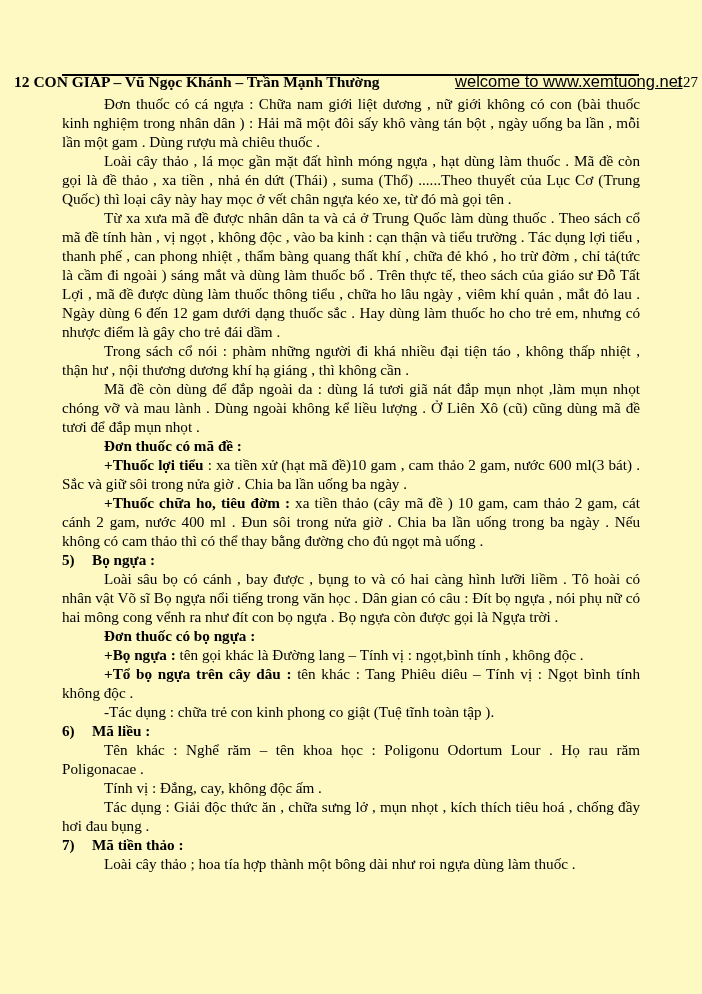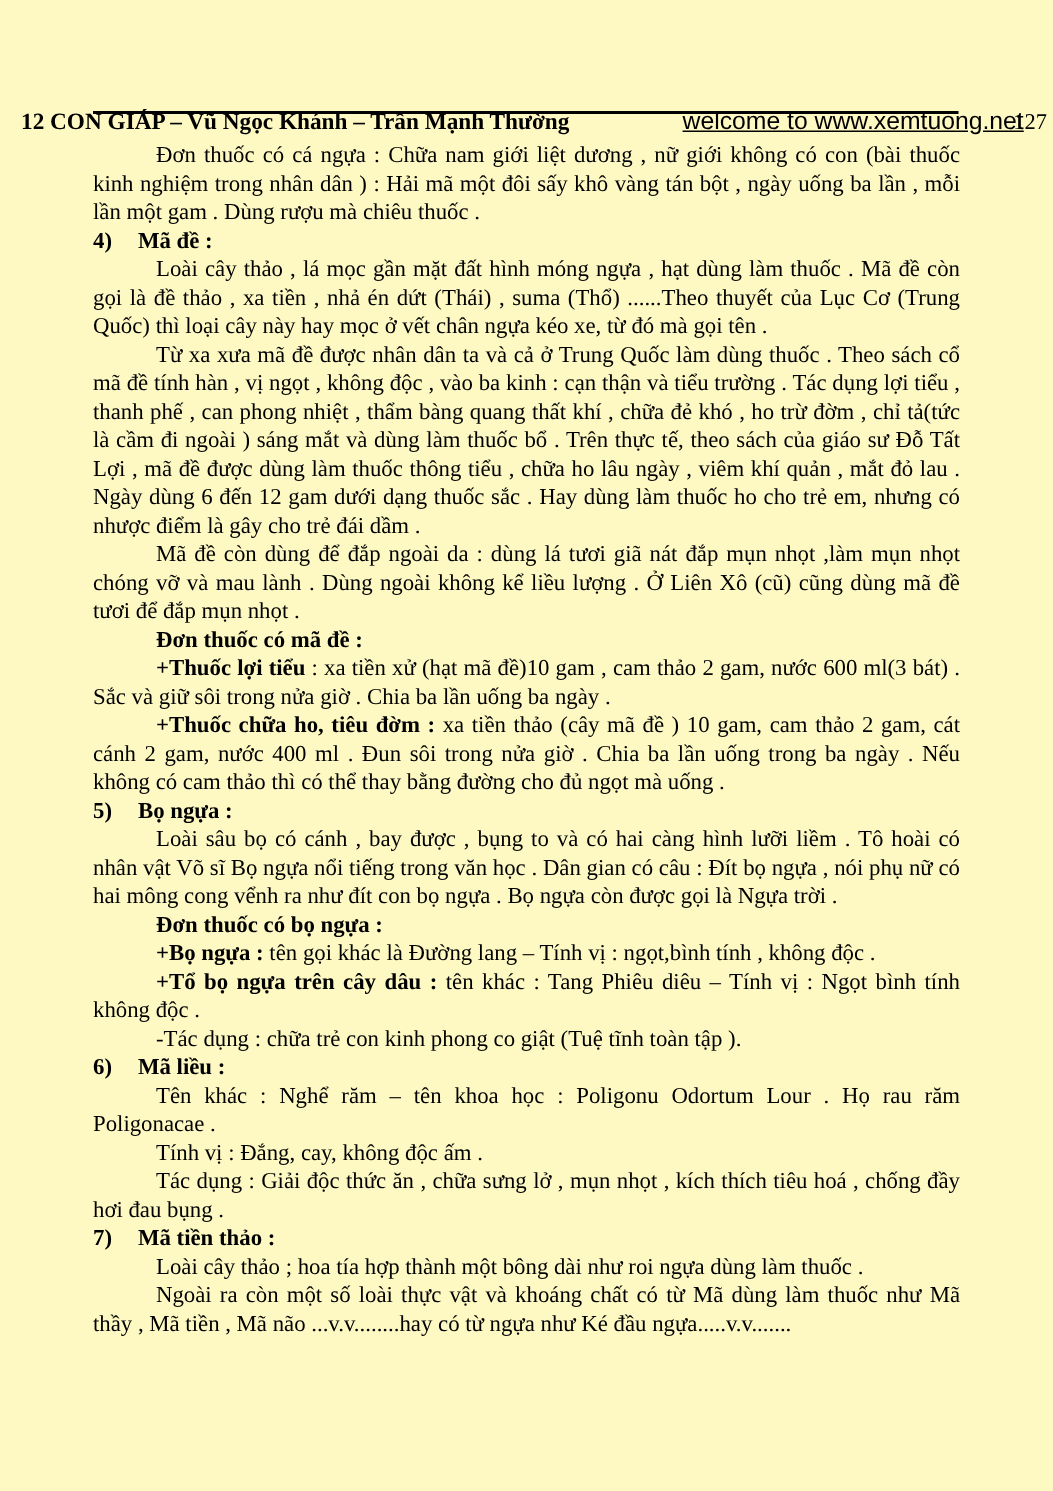--- a/index.html
+++ b/index.html
@@ -93,34 +93,33 @@
   <div class="header">
     <span class="header-title">12 CON GIÁP – Vũ Ngọc Khánh – Trần Mạnh Thường</span>
     <span class="header-right">
       <a class="header-link">welcome to www.xemtuong.net</a>
       <span class="page-number">127</span>
     </span>
   </div>
   <hr class="header-rule">
   <div class="body">
       <p class="para"><span>Đơn thuốc có cá ngựa : Chữa nam giới liệt dương , nữ giới không có con (bài thuốc kinh nghiệm trong nhân dân ) : Hải mã một đôi sấy khô vàng tán bột , ngày uống ba lần , mỗi lần một gam . Dùng rượu mà chiêu thuốc .</span></p>
-      <p class="heading"><span class="num">4)</span><span>Mã đề :</span></p>
       <p class="para"><span>Loài cây thảo , lá mọc gần mặt đất hình móng ngựa , hạt dùng làm thuốc . Mã đề còn gọi là đề thảo , xa tiền , nhả én dứt (Thái) , suma (Thổ) ......Theo thuyết của Lục Cơ (Trung Quốc) thì loại cây này hay mọc ở vết chân ngựa kéo xe, từ đó mà gọi tên .</span></p>
       <p class="para"><span>Từ xa xưa mã đề được nhân dân ta và cả ở Trung Quốc làm dùng thuốc . Theo sách cổ mã đề tính hàn , vị ngọt , không độc , vào ba kinh : cạn thận và tiểu trường . Tác dụng lợi tiểu , thanh phế , can phong nhiệt , thẩm bàng quang thất khí , chữa đẻ khó , ho trừ đờm , chỉ tả(tức là cầm đi ngoài ) sáng mắt và dùng làm thuốc bổ . Trên thực tế, theo sách của giáo sư Đỗ Tất Lợi , mã đề được dùng làm thuốc thông tiểu , chữa ho lâu ngày , viêm khí quản , mắt đỏ lau . Ngày dùng 6 đến 12 gam dưới dạng thuốc sắc . Hay dùng làm thuốc ho cho trẻ em, nhưng có nhược điểm là gây cho trẻ đái dầm .</span></p>
+      <p class="para"><span>Trong sách cổ nói : phàm những người đi khá nhiều đại tiện táo , không thấp nhiệt , thận hư , nội thương dương khí hạ giáng , thì không cần .</span></p>
       <p class="para"><span>Mã đề còn dùng để đắp ngoài da : dùng lá tươi giã nát đắp mụn nhọt ,làm mụn nhọt chóng vỡ và mau lành . Dùng ngoài không kể liều lượng . Ở Liên Xô (cũ) cũng dùng mã đề tươi để đắp mụn nhọt .</span></p>
       <p class="para"><span class="b">Đơn thuốc có mã đề :</span></p>
       <p class="para"><span class="b">+Thuốc lợi tiểu</span><span> : xa tiền xử (hạt mã đề)10 gam , cam thảo 2 gam, nước 600 ml(3 bát) . Sắc và giữ sôi trong nửa giờ . Chia ba lần uống ba ngày .</span></p>
       <p class="para"><span class="b">+Thuốc chữa ho, tiêu đờm :</span><span> xa tiền thảo (cây mã đề ) 10 gam, cam thảo 2 gam, cát cánh 2 gam, nước 400 ml . Đun sôi trong nửa giờ . Chia ba lần uống trong ba ngày . Nếu không có cam thảo thì có thể thay bằng đường cho đủ ngọt mà uống .</span></p>
       <p class="heading"><span class="num">5)</span><span>Bọ ngựa :</span></p>
       <p class="para"><span>Loài sâu bọ có cánh , bay được , bụng to và có hai càng hình lưỡi liềm . Tô hoài có nhân vật Võ sĩ Bọ ngựa nổi tiếng trong văn học . Dân gian có câu : Đít bọ ngựa , nói phụ nữ có hai mông cong vểnh ra như đít con bọ ngựa . Bọ ngựa còn được gọi là Ngựa trời .</span></p>
       <p class="para"><span class="b">Đơn thuốc có bọ ngựa :</span></p>
       <p class="para"><span class="b">+Bọ ngựa :</span><span> tên gọi khác là Đường lang – Tính vị : ngọt,bình tính , không độc .</span></p>
       <p class="para"><span class="b">+Tổ bọ ngựa trên cây dâu :</span><span> tên khác : Tang Phiêu diêu – Tính vị : Ngọt bình tính không độc .</span></p>
       <p class="para"><span>-Tác dụng : chữa trẻ con kinh phong co giật (Tuệ tĩnh toàn tập ).</span></p>
       <p class="heading"><span class="num">6)</span><span>Mã liều :</span></p>
       <p class="para"><span>Tên khác : Nghể răm – tên khoa học : Poligonu Odortum Lour . Họ rau răm Poligonacae .</span></p>
       <p class="para"><span>Tính vị : Đắng, cay, không độc ấm .</span></p>
       <p class="para"><span>Tác dụng : Giải độc thức ăn , chữa sưng lở , mụn nhọt , kích thích tiêu hoá , chống đầy hơi đau bụng .</span></p>
       <p class="heading"><span class="num">7)</span><span>Mã tiền thảo :</span></p>
       <p class="para"><span>Loài cây thảo ; hoa tía hợp thành một bông dài như  roi ngựa dùng làm thuốc .</span></p>
-      <p class="para"><span>Ngoài ra còn một số loài thực vật và khoáng chất có từ Mã dùng làm thuốc như Mã thầy , Mã tiền , Mã não ...v.v........hay có từ ngựa như  Ké đầu ngựa.....v.v.......</span></p>
     </div>
 </div>
 
 </body></html>

